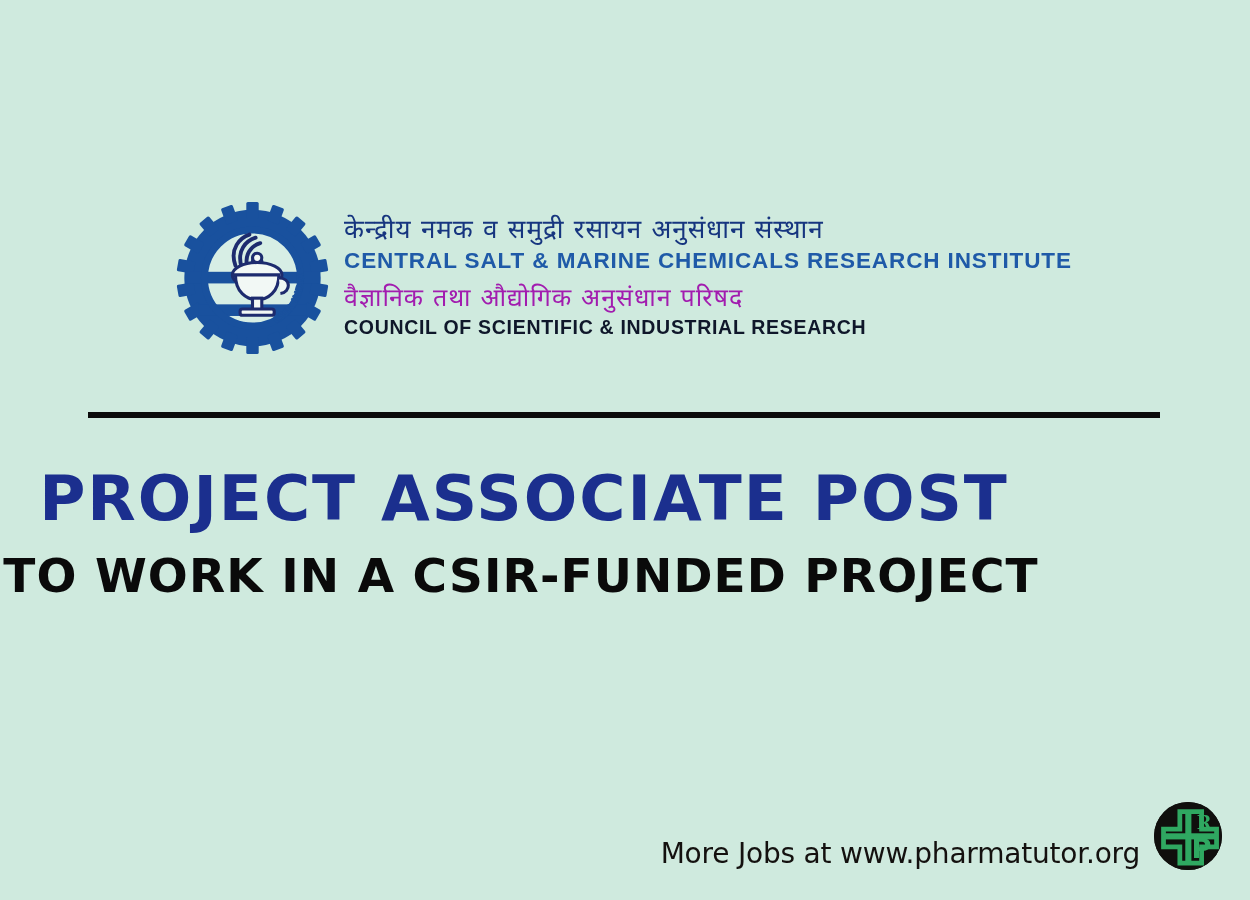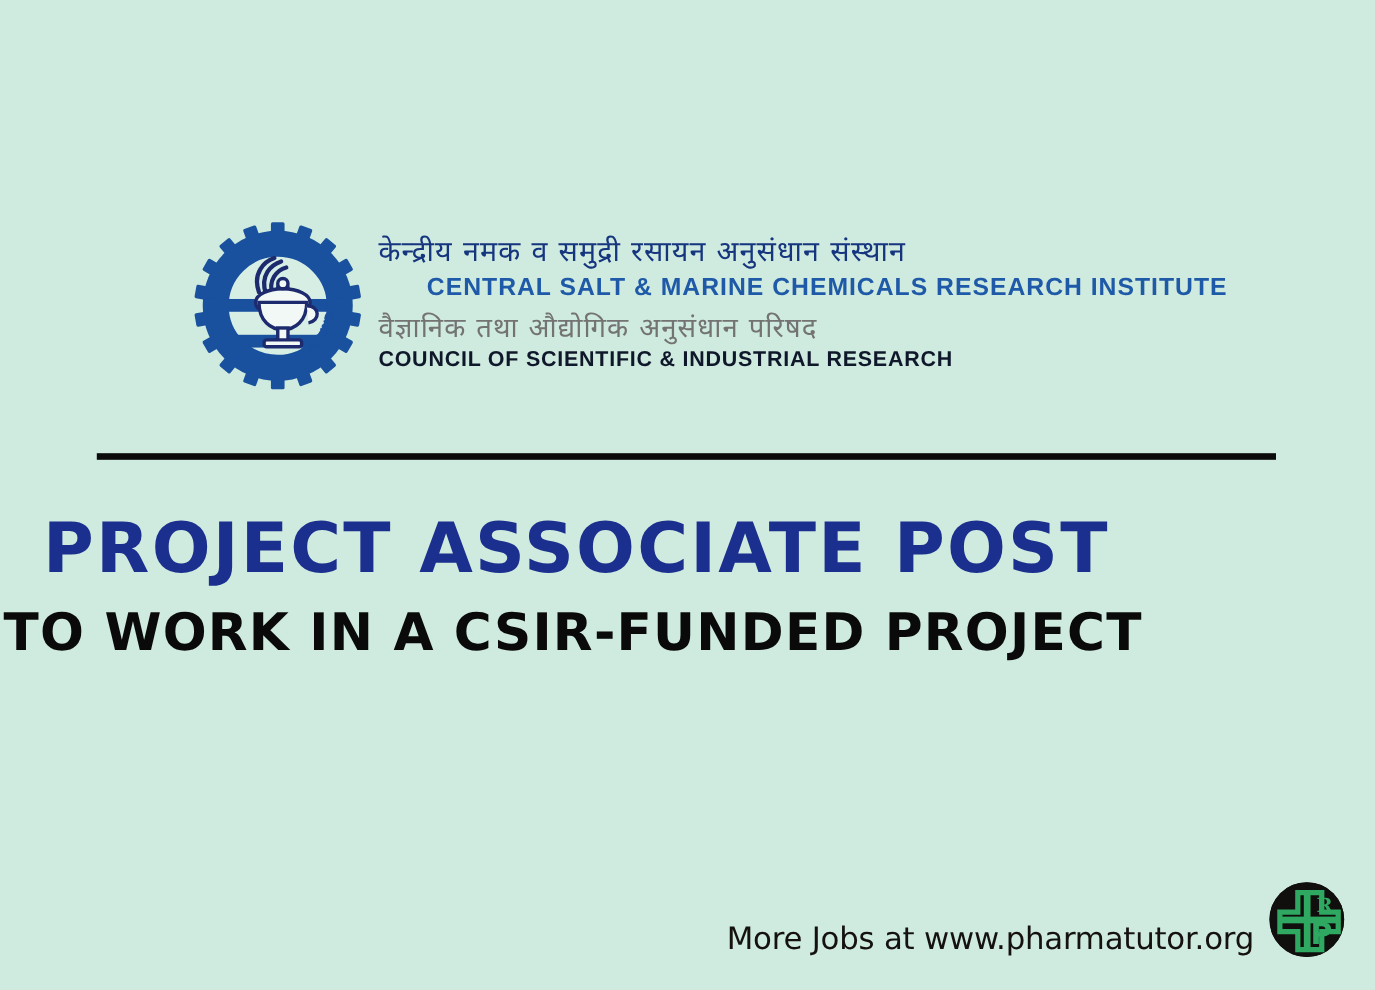--- a/index.html
+++ b/index.html
@@ -52,27 +52,26 @@
     white-space: nowrap;
   }
   .line-en-1 {
     font-family: "Liberation Sans", sans-serif;
     font-size: 22.5px;
     font-weight: 700;
     color: #1f5aa8;
     letter-spacing: 0.9px;
     line-height: 1.45;
     white-space: nowrap;
-    margin-left: 44px;
   }
   .line-hi-2 {
     font-family: "DejaVu Sans", sans-serif;
     font-size: 25px;
     font-weight: 400;
-    color: #737373;
+    color: #a21caf;
     letter-spacing: 1.0px;
     line-height: 1.3;
     margin-top: 4px;
     white-space: nowrap;
   }
   .line-en-2 {
     font-family: "Liberation Sans", sans-serif;
     font-size: 19.5px;
     font-weight: 700;
     color: #0f172a;

